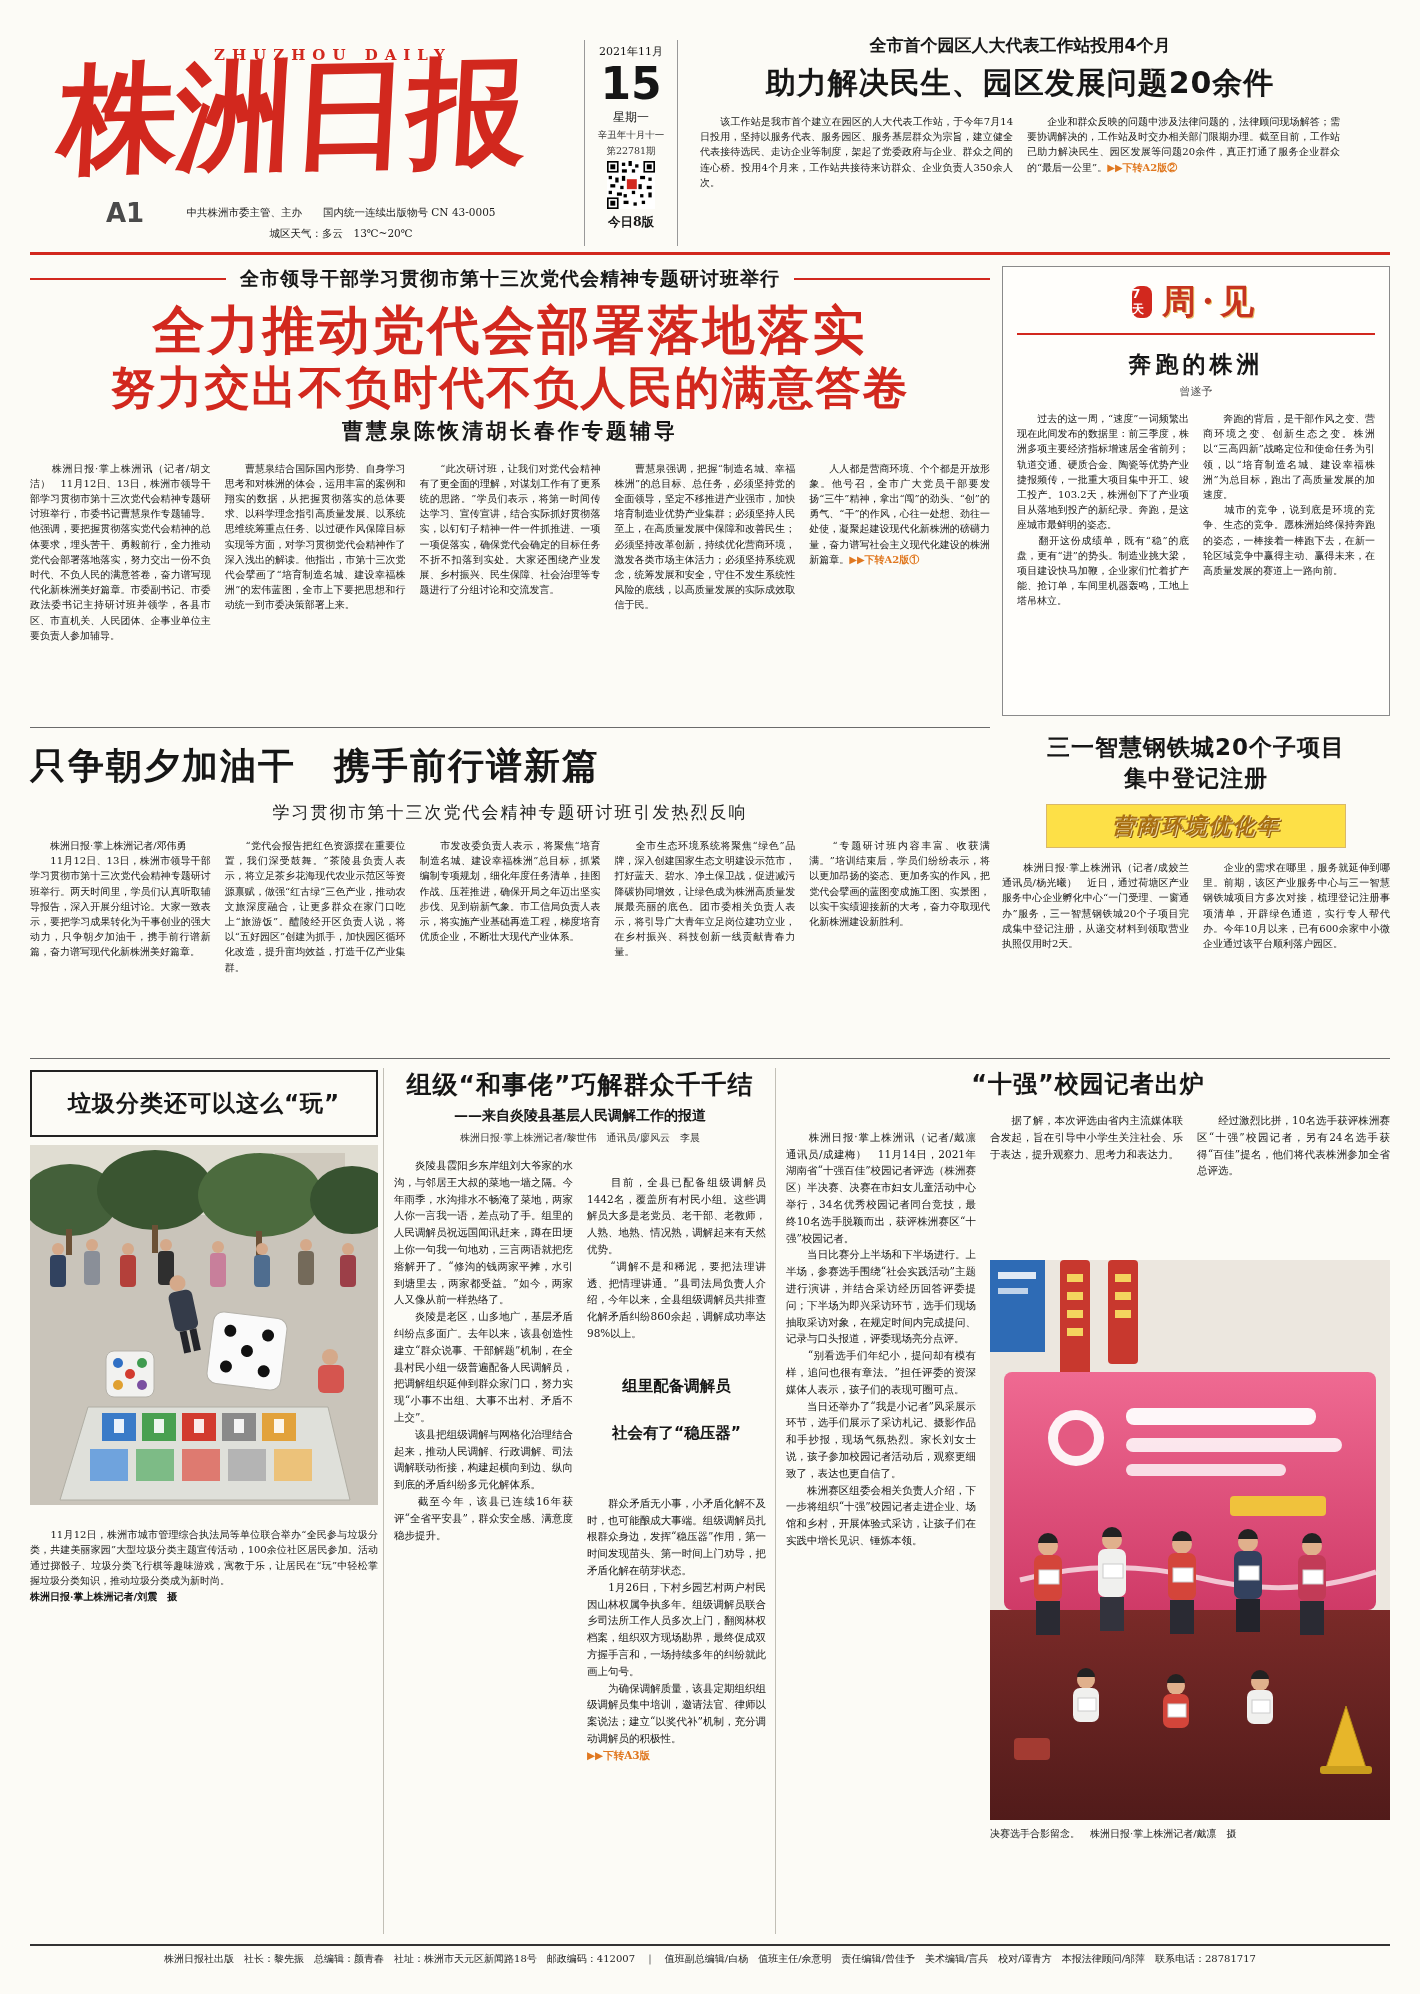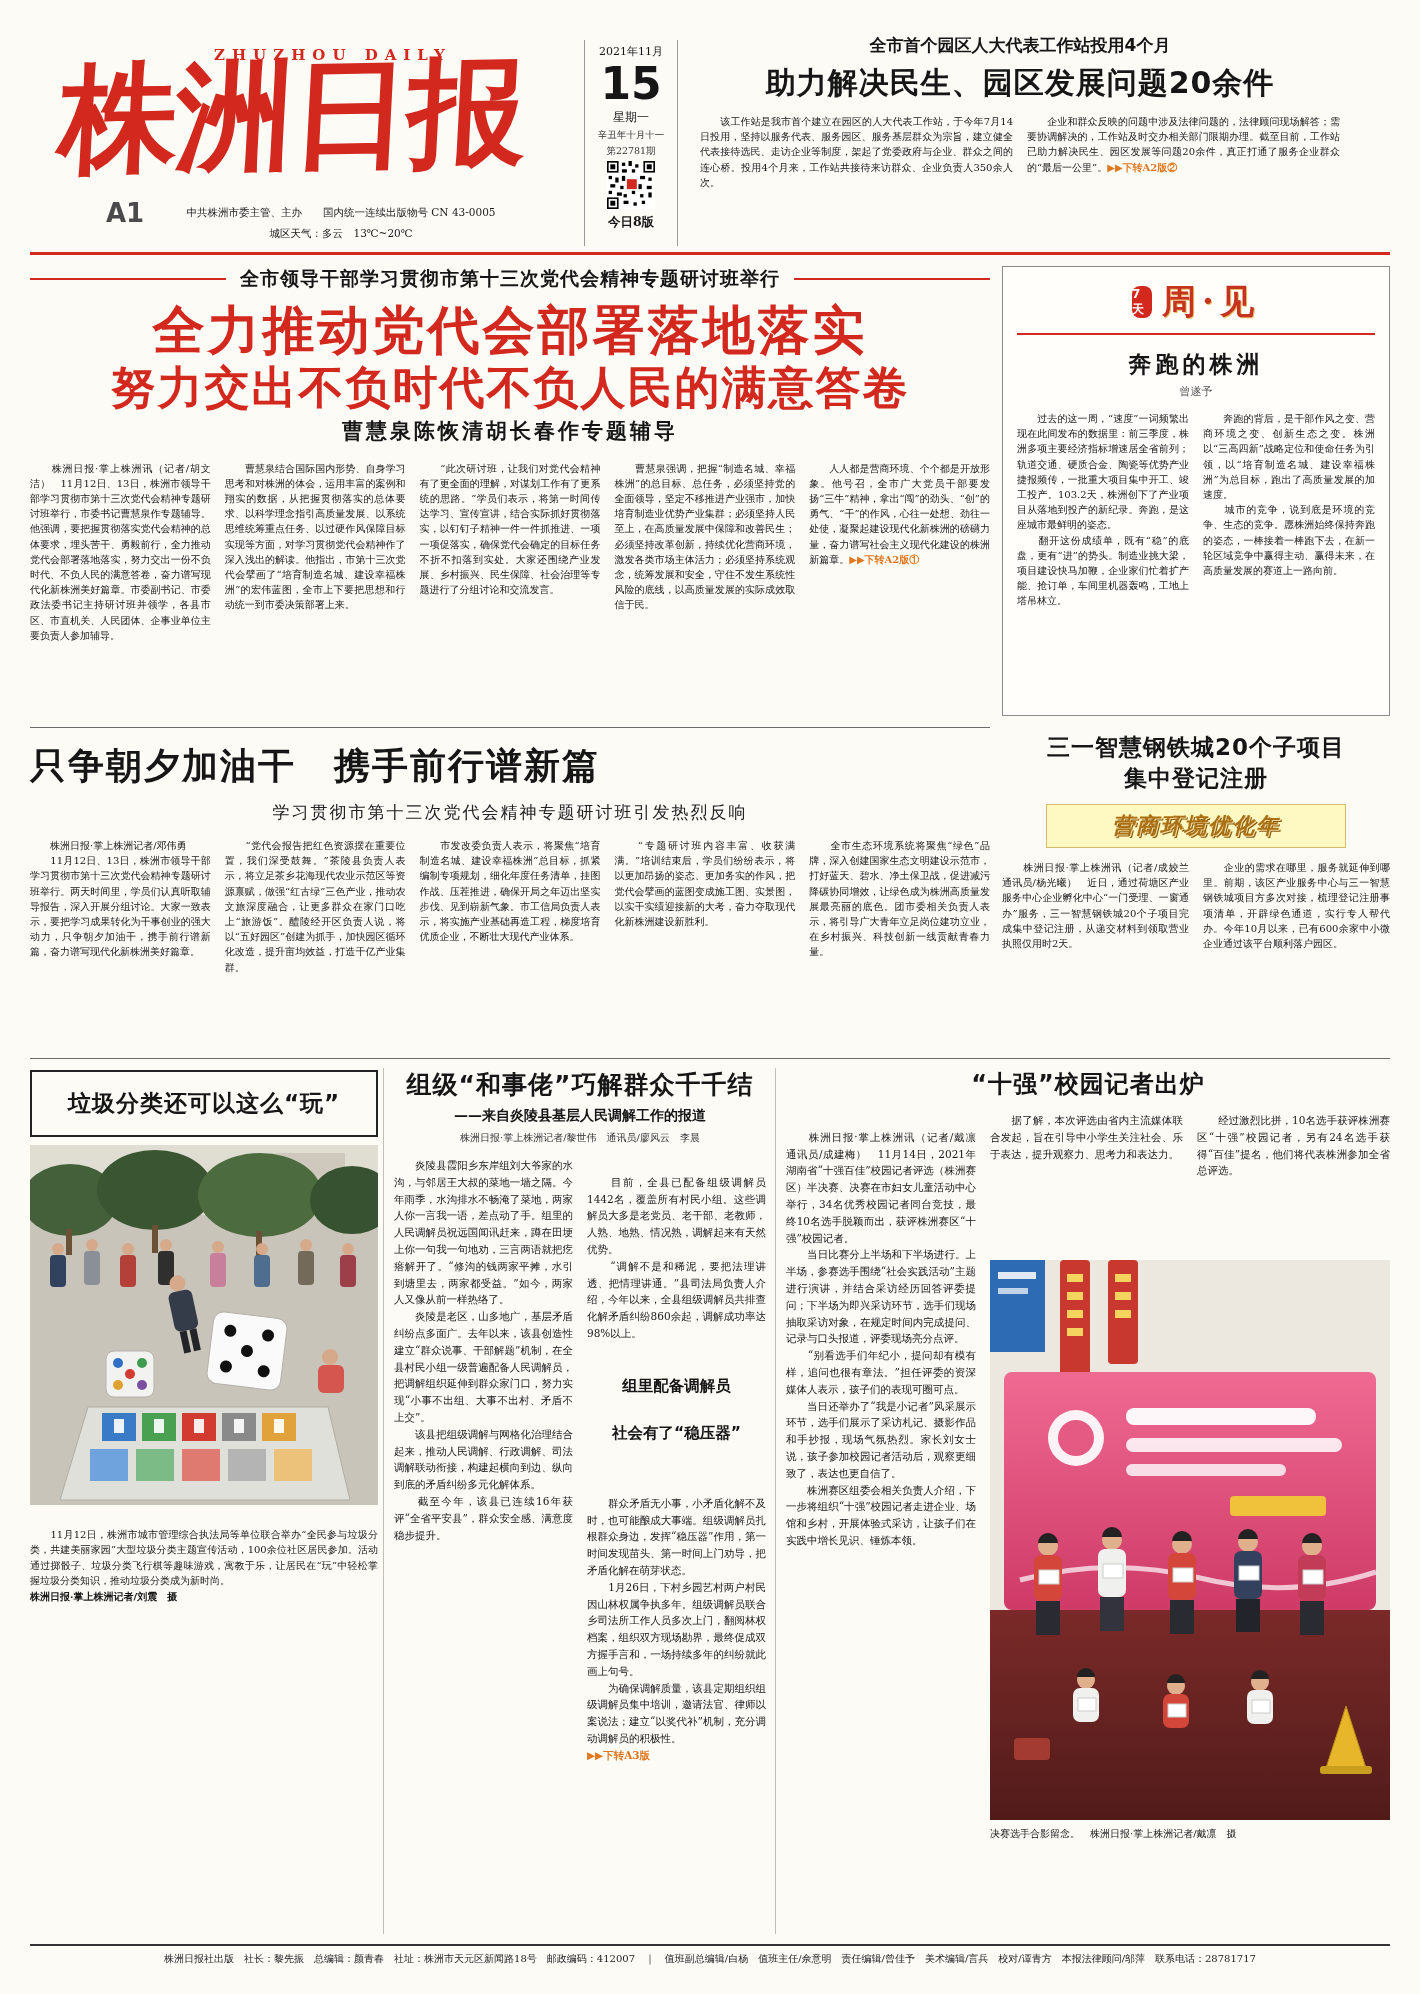--- a/index.html
+++ b/index.html
@@ -38,21 +38,21 @@
   .lead-sub{font-size:21px;text-align:center;margin-top:4px;letter-spacing:3px;}
   .boxed{border:1px solid #8a8a8a;background:#fffefb;}
   .zj-head{display:flex;align-items:center;justify-content:center;gap:10px;border-bottom:2px solid #d2281e;padding-bottom:8px;}
   .zj-icon{width:20px;height:32px;background:#d2281e;color:#fff;font-size:12px;font-weight:700;
            display:flex;align-items:center;justify-content:center;border-radius:8px;font-family:"DejaVu Sans",sans-serif;}
   .zj-brand{font-size:34px;font-weight:900;color:#c6341f;letter-spacing:6px;
             text-shadow:1px 1px 0 #e8c06a;font-family:"DejaVu Serif",serif;}
   .zj-title{font-size:23px;text-align:center;margin-top:14px;letter-spacing:4px;}
   .zj-author{font-size:11px;color:#555;text-align:center;margin-top:4px;}
   .sany-h{font-size:23px;text-align:center;line-height:1.35;letter-spacing:1px;}
-  .banner{margin:10px auto 0;background:#fef9c3;border:1px solid #d9b express;border:1px solid #d9b86a;
+  .banner{margin:10px auto 0;background:#fde047;border:1px solid #d9b express;border:1px solid #d9b86a;
           padding:6px 0;text-align:center;}
   .banner span{font-size:22px;font-weight:900;font-style:italic;letter-spacing:2px;
                color:#a96f12;text-shadow:1px 1px 0 #f0d9a0,2px 2px 0 #8a5a0a;
                font-family:"DejaVu Serif",serif;}
   .echo-h{font-size:36px;text-align:left;letter-spacing:2px;}
   .echo-sub{font-size:17px;text-align:center;margin-top:10px;color:#222;letter-spacing:2px;}
   .g-headbox{border:2px solid #222;padding:16px 4px;text-align:center;font-size:23px;letter-spacing:1px;}
   .caption{font-size:10px;line-height:1.55;text-align:justify;margin-top:6px;white-space:pre-line;}
   .credit{font-weight:700;white-space:normal;}
   .m-h{font-size:25px;text-align:center;letter-spacing:1px;}
@@ -181,22 +181,22 @@
   <div class="abs hdiv" style="left:30px;top:727px;width:960px;"></div>
 
   <div class="abs" style="left:30px;top:742px;width:960px;">
     <div class="hd echo-h">只争朝夕加油干　携手前行谱新篇</div>
     <div class="echo-sub">学习贯彻市第十三次党代会精神专题研讨班引发热烈反响</div>
     <div class="body-cols" style="margin-top:14px;height:228px;">
       <div class="col"><span>　　株洲日报·掌上株洲记者/邓伟勇
 　　11月12日、13日，株洲市领导干部学习贯彻市第十三次党代会精神专题研讨班举行。两天时间里，学员们认真听取辅导报告，深入开展分组讨论。大家一致表示，要把学习成果转化为干事创业的强大动力，只争朝夕加油干，携手前行谱新篇，奋力谱写现代化新株洲美好篇章。</span></div>
       <div class="col"><span>　　“党代会报告把红色资源摆在重要位置，我们深受鼓舞。”茶陵县负责人表示，将立足茶乡花海现代农业示范区等资源禀赋，做强“红古绿”三色产业，推动农文旅深度融合，让更多群众在家门口吃上“旅游饭”。醴陵经开区负责人说，将以“五好园区”创建为抓手，加快园区循环化改造，提升亩均效益，打造千亿产业集群。</span></div>
       <div class="col"><span>　　市发改委负责人表示，将聚焦“培育制造名城、建设幸福株洲”总目标，抓紧编制专项规划，细化年度任务清单，挂图作战、压茬推进，确保开局之年迈出坚实步伐、见到崭新气象。市工信局负责人表示，将实施产业基础再造工程，梯度培育优质企业，不断壮大现代产业体系。</span></div>
+      <div class="col"><span>　　全市生态环境系统将聚焦“绿色”品牌，深入创建国家生态文明建设示范市，打好蓝天、碧水、净土保卫战，促进减污降碳协同增效，让绿色成为株洲高质量发展最亮丽的底色。团市委相关负责人表示，将引导广大青年立足岗位建功立业，在乡村振兴、科技创新一线贡献青春力量。</span></div>
       <div class="col"><span>　　“专题研讨班内容丰富、收获满满。”培训结束后，学员们纷纷表示，将以更加昂扬的姿态、更加务实的作风，把党代会擘画的蓝图变成施工图、实景图，以实干实绩迎接新的大考，奋力夺取现代化新株洲建设新胜利。</span></div>
-      <div class="col"><span>　　全市生态环境系统将聚焦“绿色”品牌，深入创建国家生态文明建设示范市，打好蓝天、碧水、净土保卫战，促进减污降碳协同增效，让绿色成为株洲高质量发展最亮丽的底色。团市委相关负责人表示，将引导广大青年立足岗位建功立业，在乡村振兴、科技创新一线贡献青春力量。</span></div>
     </div>
   </div>
 
   <div class="abs hdiv" style="left:30px;top:1058px;width:1360px;"></div>
   <div class="abs vdiv" style="left:383px;top:1068px;height:866px;"></div>
   <div class="abs vdiv" style="left:775px;top:1068px;height:866px;"></div>
 
   <div class="abs" style="left:30px;top:1070px;width:348px;">
     <div class="hd g-headbox">垃圾分类还可以这么“玩”</div>
     <svg width="348" height="360" viewBox="0 0 348 360" style="margin-top:8px;">

